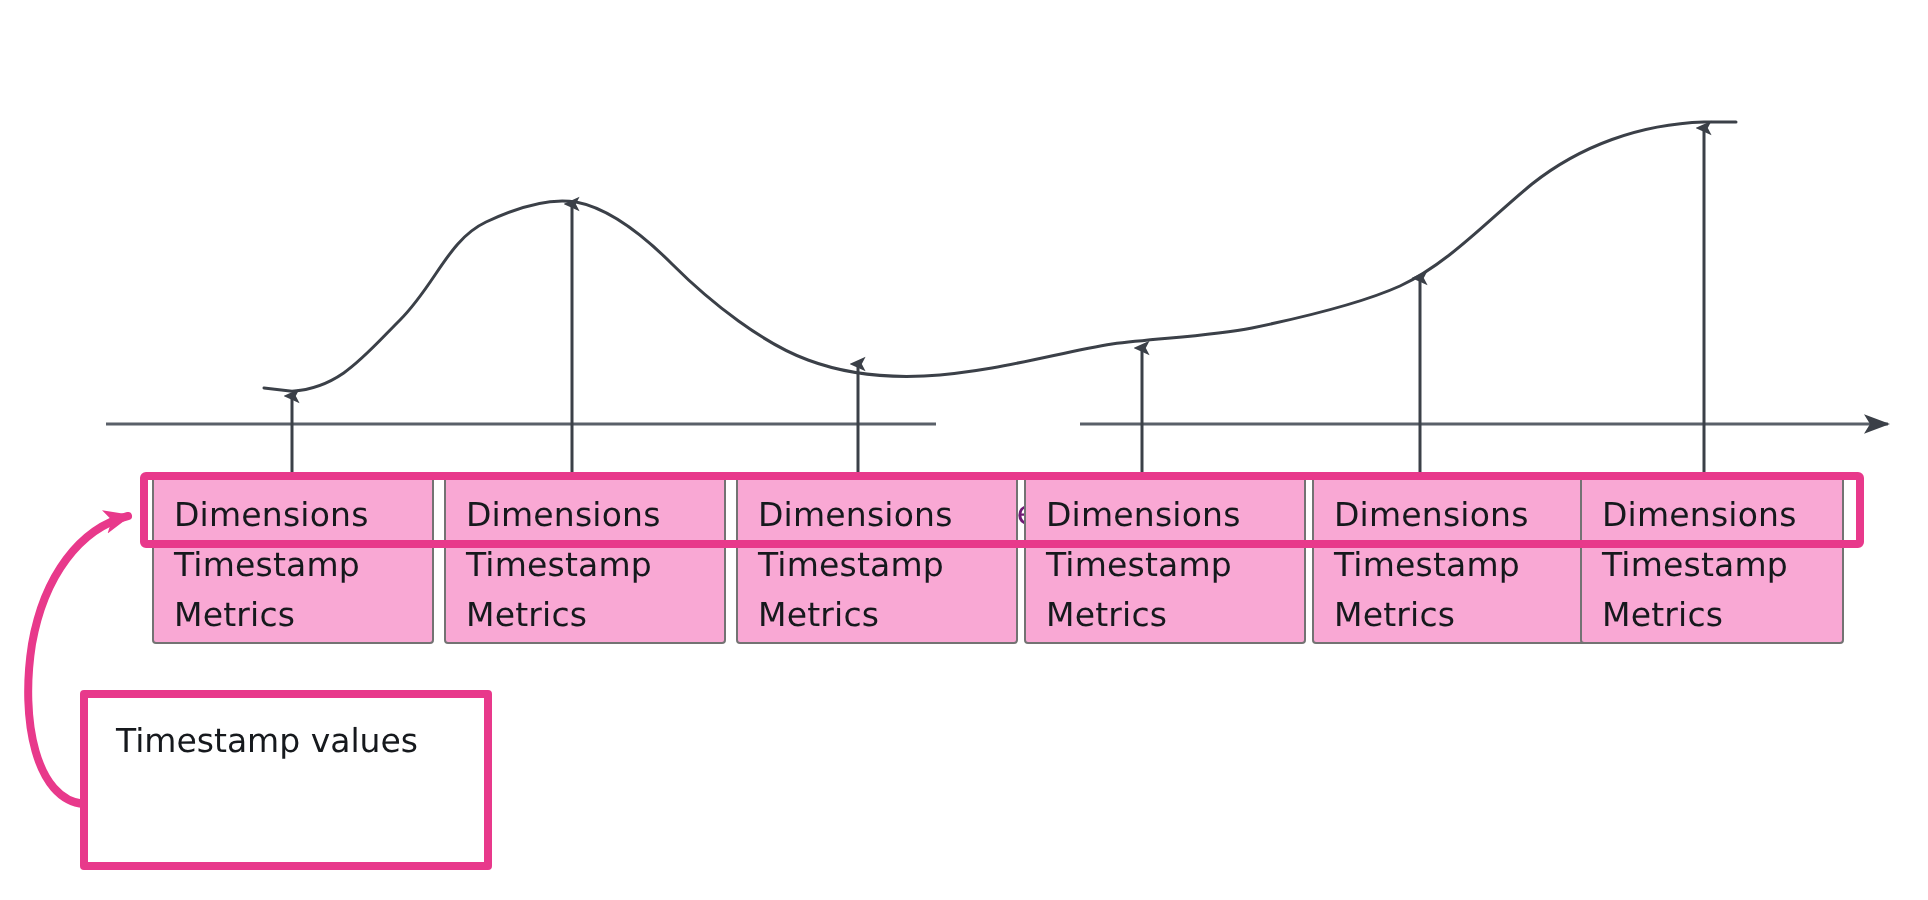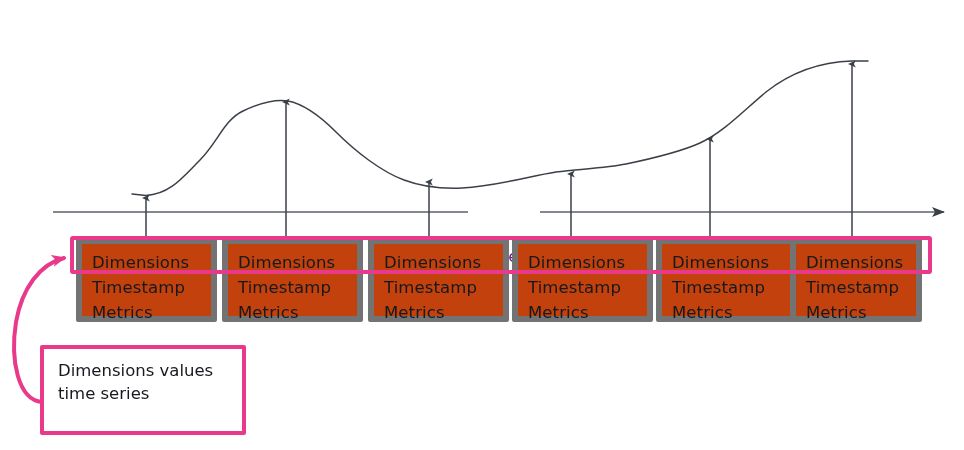--- a/index.html
+++ b/index.html
@@ -24,22 +24,22 @@
   #diagram-svg {
     position: absolute;
     left: 0; top: 0;
     width: 964px;
     height: 450px;
   }
   
   .record-box {
     position: absolute;
     box-sizing: border-box;
-    background: #c2410c;
-    border: 6px solid #737373;
+    background: #f9a8d4;
+    border: 1px solid #737373;
     border-radius: 2px;
     padding: 6px 0 0 10px;
   }
   .record-line {
     font-size: 16.5px;
     line-height: 25px;
     color: #16191d;
     white-space: nowrap;
     letter-spacing: 0.1px;
   }
@@ -156,17 +156,16 @@
 
   <div class="record-box" style="left:790px; top:238px; width:132px; height:84px;">
     <div class="record-line">Dimensions</div>
     <div class="record-line">Timestamp</div>
     <div class="record-line">Metrics</div>
   </div>
 
   <div id="dimension-highlight" style="left:70px; top:236px; width:862px; height:38px;"></div>
 
   <div id="callout-box" style="left:40px; top:345px; width:206px; height:90px;">
-    <div class="callout-line">Dimensions values</div>
-    <div class="callout-line">time series</div>
+    <div class="callout-line">Timestamp values</div>
   </div>
 
 </div>
 
 </body></html>

